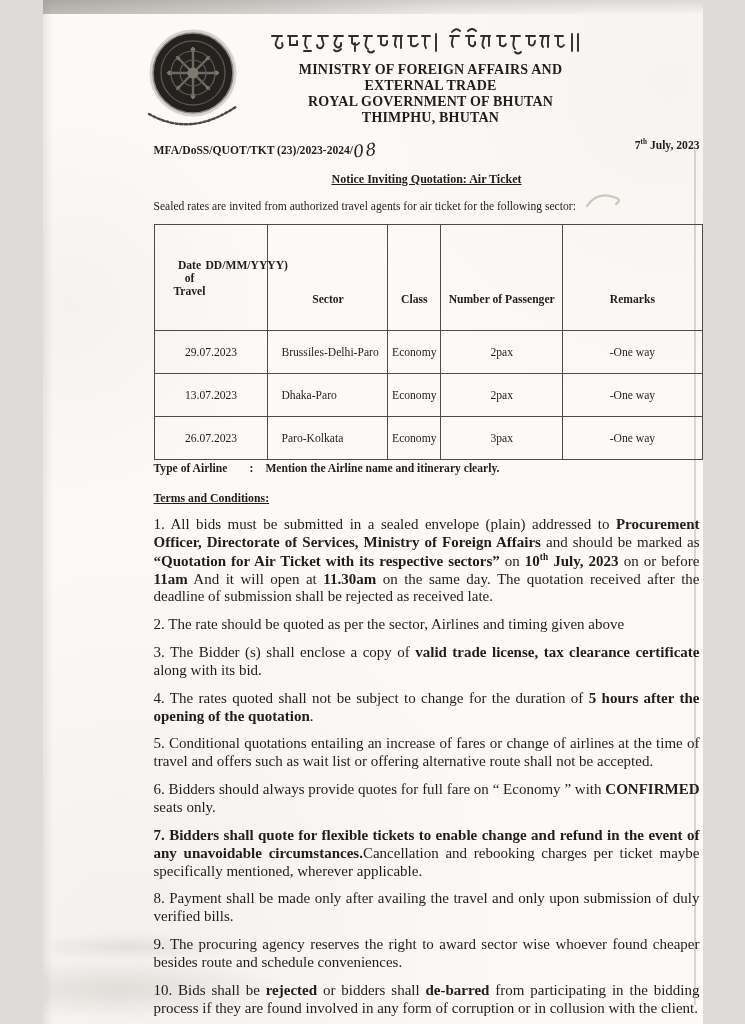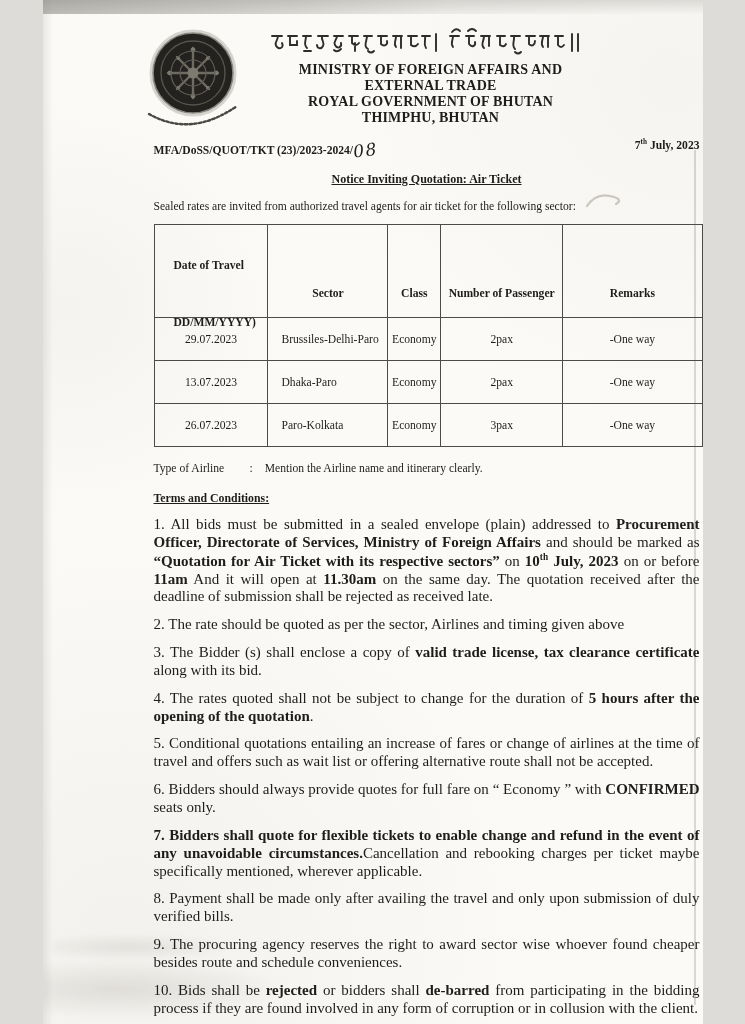--- a/index.html
+++ b/index.html
@@ -37,26 +37,26 @@
   .ref-row{display:flex;justify-content:space-between;align-items:flex-start;font-size:11.6px;font-weight:bold;}
   .handwritten{display:inline-block;font-size:17px;font-weight:normal;font-style:italic;
     letter-spacing:1.5px;transform:rotate(-7deg) translateY(2px);font-family:"DejaVu Serif",serif;}
   sup{font-size:.62em;}
   .doc-title{text-align:center;margin-top:14px;font-size:12px;font-weight:bold;text-decoration:underline;}
   .intro{margin-top:13px;font-size:11.6px;}
 
   table{margin-top:11px;border-collapse:collapse;width:549px;table-layout:fixed;}
   th,td{border:1px solid #4d4b47;font-size:11.6px;}
   thead th{height:66px;font-weight:bold;vertical-align:middle;}
-  .th-stack{display:flex;flex-direction:column;justify-content:center;align-items:center;height:100%;margin-top:44px;}
+  .th-stack{display:flex;flex-direction:row;justify-content:center;align-items:center;height:100%;margin-top:44px;}
   th.two .th-stack{justify-content:space-between;align-items:flex-start;padding:11px 0 9px 18px;box-sizing:border-box;}
   tbody td{height:40px;text-align:center;}
   tbody td.sector{text-align:left;padding-left:13px;}
 
-  .type-line{margin-top:15px;font-size:11.6px;}
+  .type-line{margin-top:2px;font-size:11.6px;font-weight:bold;}
   .type-line .lbl{display:inline-block;width:96px;}
   .type-line .colon{display:inline-block;margin:0 12px 0 0;}
   .tandc{margin-top:16px;font-size:11.8px;font-weight:bold;text-decoration:underline;}
   .term{margin:10px 0 0;font-size:15px;line-height:1.19;text-align:justify;}
   .b{font-weight:bold;}
 
   .closing{margin-top:6px;font-size:11.6px;position:relative;}
   .signatory{margin-top:36px;font-size:11.8px;font-weight:bold;position:relative;z-index:1;}
   .signature-svg{position:absolute;left:-8px;top:6px;z-index:2;}
   .pencil-mark{position:absolute;top:186px;left:540px;}

